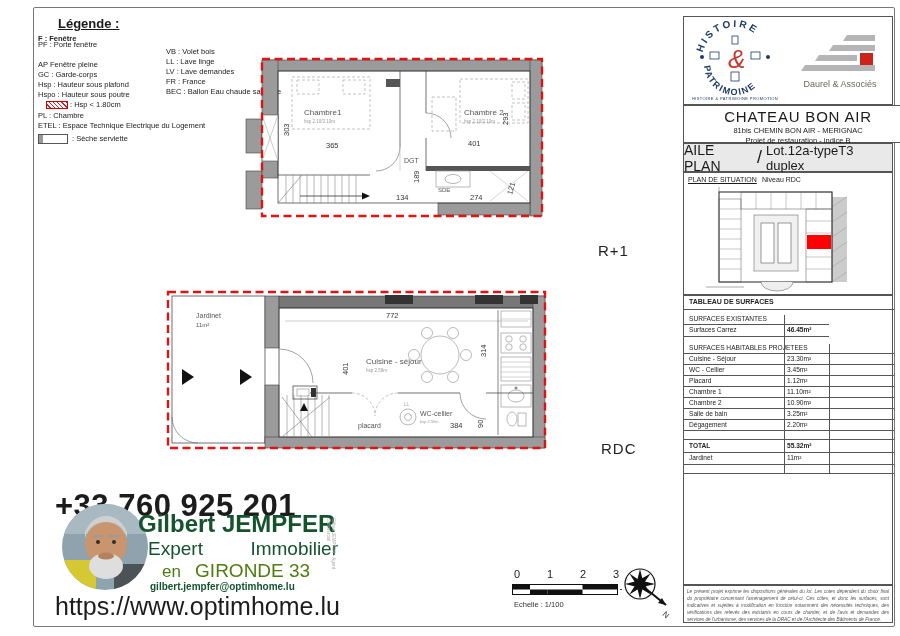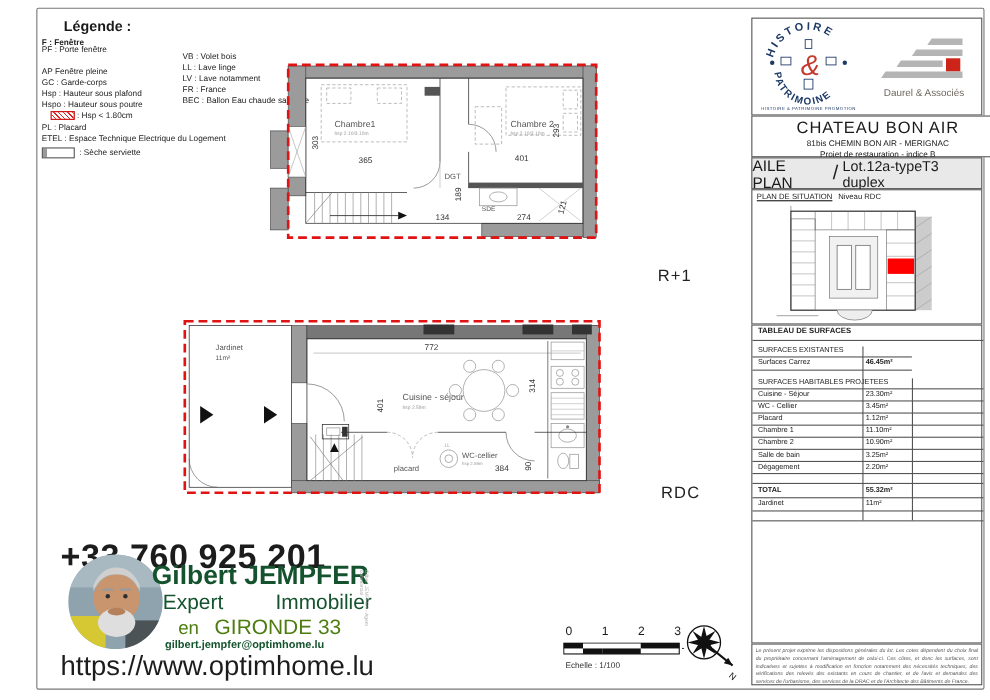--- a/index.html
+++ b/index.html
@@ -11,21 +11,21 @@
   .wall{fill:#9b9b9b;stroke:#444;stroke-width:0.6;}
   .wall-dark{fill:#777;stroke:#333;stroke-width:0.5;}
   .thinln{stroke:#333;stroke-width:0.7;fill:none;}
   .furn{stroke:#9a9a9a;stroke-width:0.7;fill:none;}
   .furnD{stroke:#a9a9a9;stroke-width:0.7;fill:none;stroke-dasharray:3,2;}
   .door{stroke:#666;stroke-width:0.6;fill:none;}
   .dim{font-size:7.5px;fill:#333;}
   .room{font-size:8px;fill:#555;}
   .roomsub{font-size:4.5px;fill:#999;}
   .legend-item{position:absolute;font-size:7.5px;color:#222;white-space:nowrap;}
-  .legend-title{font-size:13px;font-weight:bold;padding-left:20px;}
+  .legend-title{font-size:13px;font-weight:bold;text-decoration:underline;padding-left:20px;}
   .lvl{font-size:15px;letter-spacing:1px;color:#222;font-weight:500;margin-left:37px;}
   .pbox{position:absolute;border:1px solid #555;background:#fff;box-sizing:border-box;}
   .trow{position:absolute;left:0;width:210px;font-size:6.6px;color:#222;box-sizing:border-box;}
   .trow .lbl{position:absolute;left:5px;top:0;}
   .trow .val{position:absolute;left:103px;top:0;}
   .tline{position:absolute;height:0;border-top:1px solid #555;}
   .vline{position:absolute;width:0;border-left:1px solid #555;}
   .sect{font-size:6.6px;color:#222;}
   .orange{color:#14532d;}
 </style>
@@ -40,28 +40,28 @@
     <div class="legend-title abs" style="left:0;top:0;">Légende :</div>
     <div class="legend-item" style="left:0;top:24px;">PF : Porte fenêtre</div>
     <div class="legend-item" style="left:0;top:18px;font-weight:bold;">F : Fenêtre</div>
     <div class="legend-item" style="left:0;top:44px;">AP Fenêtre pleine</div>
     <div class="legend-item" style="left:0;top:54px;">GC : Garde-corps</div>
     <div class="legend-item" style="left:0;top:64px;">Hsp : Hauteur sous plafond</div>
     <div class="legend-item" style="left:0;top:74px;">Hspo : Hauteur sous poutre</div>
     <div class="abs" style="left:8px;top:85px;width:20px;height:6px;border:1px solid #c00;
                 background:repeating-linear-gradient(45deg,#fff,#fff 2px,#d22 2px,#d22 3px);"></div>
     <div class="legend-item" style="left:32px;top:84px;">: Hsp &lt; 1.80cm</div>
-    <div class="legend-item" style="left:0;top:95px;">PL : Placard</div>
+    <div class="legend-item" style="left:0;top:95px;">PL : Chambre</div>
     <div class="legend-item" style="left:0;top:105px;">ETEL : Espace Technique Electrique du Logement</div>
     <div class="abs" style="left:0px;top:118px;width:28px;height:8px;border:1px solid #555;
                 background:linear-gradient(90deg,#999 0 4px,#fff 4px);"></div>
     <div class="legend-item" style="left:34px;top:118px;">: Sèche serviette</div>
     <div class="legend-item" style="left:128px;top:31px;">VB : Volet bois</div>
     <div class="legend-item" style="left:128px;top:41px;">LL : Lave linge</div>
-    <div class="legend-item" style="left:128px;top:51px;">LV : Lave notamment</div>
+    <div class="legend-item" style="left:128px;top:51px;">LV : Lave demandes</div>
     <div class="legend-item" style="left:128px;top:61px;">FR : France</div>
     <div class="legend-item" style="left:128px;top:71px;">BEC :  Ballon Eau chaude sanitaire</div>
   </div>
 
   <svg class="abs" style="left:240px;top:53px;" width="308" height="172" viewBox="0 0 308 172">
 
     <rect x="6" y="66" width="16" height="34" class="wall"></rect>
     <rect x="6" y="118" width="16" height="38" class="wall"></rect>
 
     <rect x="22" y="7" width="280" height="11" class="wall"></rect>

